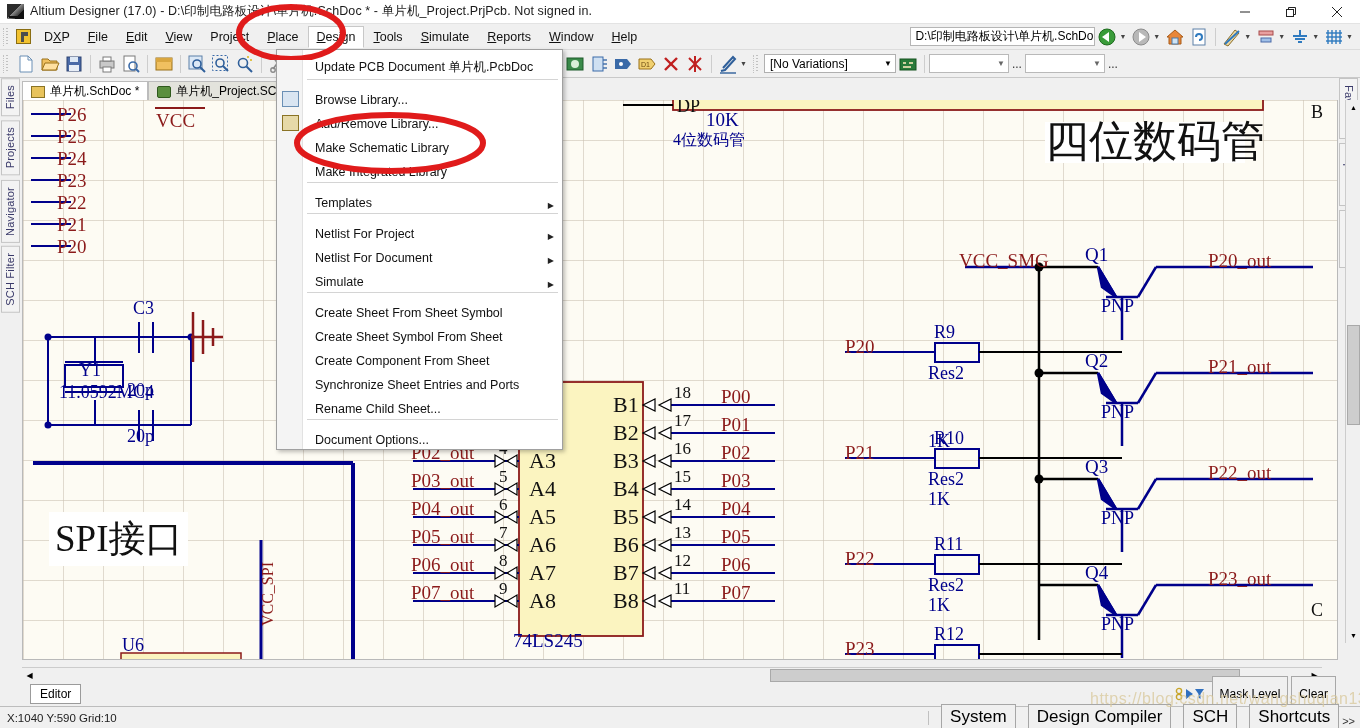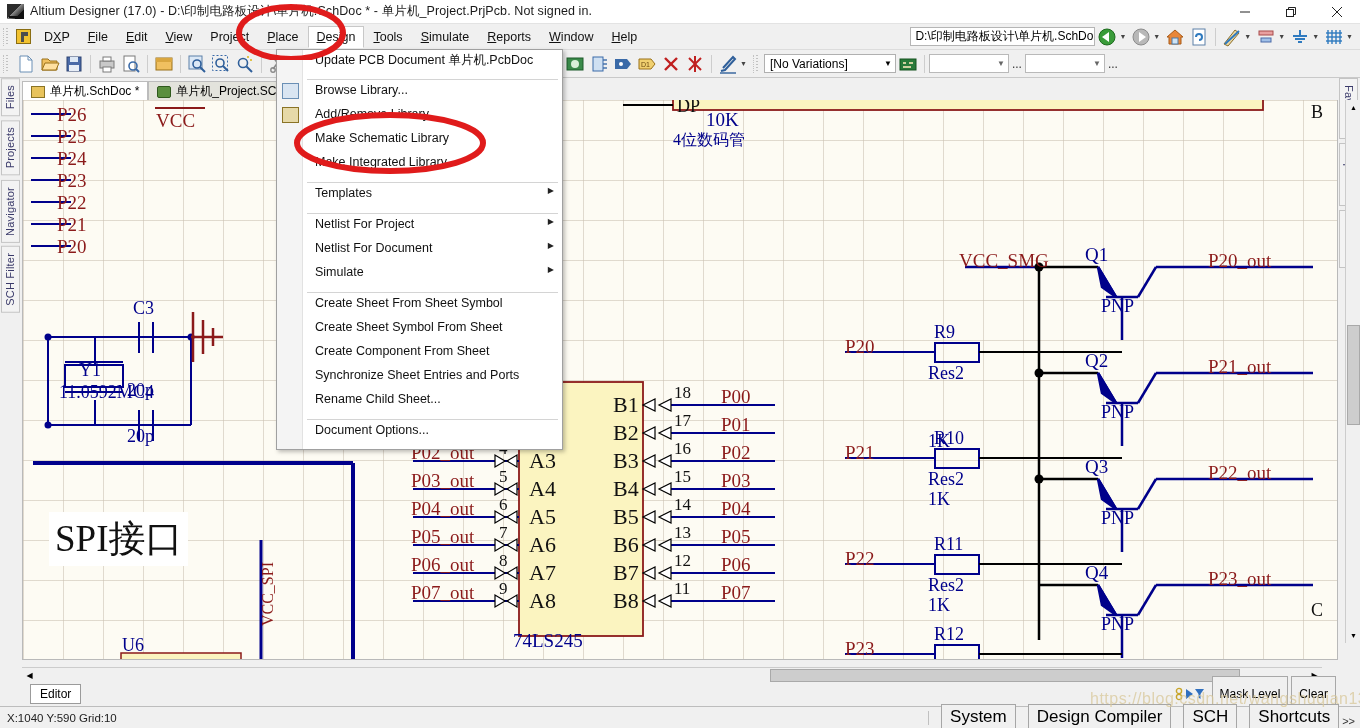--- a/index.html
+++ b/index.html
@@ -154,21 +154,21 @@
 
   
   .dropdown {
     position:absolute; left:276px; top:49px; width:287px;
     background:#ffffff; border:1px solid #a0a0a0; z-index:50;
     box-shadow:2px 2px 4px rgba(0,0,0,.25);
     padding:2px 0;
   }
   .dd-gutter { position:absolute; left:0; top:0; width:26px; height:100%; background:#f4f4f4; border-right:1px solid #e2e2e2;}
   .dd-item {
-    position:relative; display:flex; align-items:flex-start; height:24px;
+    position:relative; display:flex; align-items:flex-end; height:24px;
     padding-left:38px; padding-right:18px; font-size:12.5px; color:#111; white-space:nowrap;
   }
   .dd-item .sub { position:absolute; right:8px; font-size:8px; color:#222; }
   .dd-sep { height:1px; background:#d4d4d4; margin:3px 4px 3px 30px; }
   .dd-ic { position:absolute; left:5px; width:17px; height:16px; }
   .dd-ic.browse { background:#d9e5f2; border:1px solid #6a8fb5; }
   .dd-ic.add { background:#e6d9a8; border:1px solid #8a7325; }
 
   
   .annot { position:absolute; z-index:70; pointer-events:none; }
@@ -789,20 +789,21 @@
     <div class="canvas-label" style="left:104px;top:326px;font-family:'Liberation Serif',serif;font-size:18px;color:#00008b;">20p</div>
     <div class="canvas-label" style="left:56px;top:260px;font-family:'Liberation Serif',serif;font-size:18px;color:#00008b;">Y1</div>
     <div class="canvas-label" style="left:36px;top:282px;font-family:'Liberation Serif',serif;font-size:18px;color:#00008b;">11.0592M</div>
 
     <div class="canvas-label" style="left:26px;top:412px;font-family:'Liberation Serif',serif;font-size:37px;color:#111;background:#fff;padding:2px 6px;">SPI接口</div>
     <div class="canvas-label" style="left:236px;top:462px;font-family:'Liberation Serif',serif;font-size:16px;color:#8b1a1a;writing-mode:vertical-rl;transform:rotate(180deg);">VCC_SPI</div>
     <div class="canvas-label" style="left:99px;top:535px;font-family:'Liberation Serif',serif;font-size:18px;color:#00008b;">U6</div>
 
     <div class="canvas-label" style="left:654px;top:-4px;font-family:'Liberation Serif',serif;font-size:18px;color:#111;">DP</div>
     <div class="canvas-label" style="left:650px;top:30px;font-family:'Liberation Serif',serif;font-size:16px;color:#00008b;">4位数码管</div>
+    <div class="canvas-label" style="left:1022px;top:22px;font-family:'Liberation Serif',serif;font-size:44px;color:#111;line-height:0.93;width:200px;background:#fff;">四位数码管</div>
 
     <div class="canvas-label" style="left:506px;top:292px;font-family:'Liberation Serif',serif;font-size:22px;color:#111;">A1</div>
     <div class="canvas-label" style="left:506px;top:320px;font-family:'Liberation Serif',serif;font-size:22px;color:#111;">A2</div>
     <div class="canvas-label" style="left:506px;top:348px;font-family:'Liberation Serif',serif;font-size:22px;color:#111;">A3</div>
     <div class="canvas-label" style="left:506px;top:376px;font-family:'Liberation Serif',serif;font-size:22px;color:#111;">A4</div>
     <div class="canvas-label" style="left:506px;top:404px;font-family:'Liberation Serif',serif;font-size:22px;color:#111;">A5</div>
     <div class="canvas-label" style="left:506px;top:432px;font-family:'Liberation Serif',serif;font-size:22px;color:#111;">A6</div>
     <div class="canvas-label" style="left:506px;top:460px;font-family:'Liberation Serif',serif;font-size:22px;color:#111;">A7</div>
     <div class="canvas-label" style="left:506px;top:488px;font-family:'Liberation Serif',serif;font-size:22px;color:#111;">A8</div>
 

